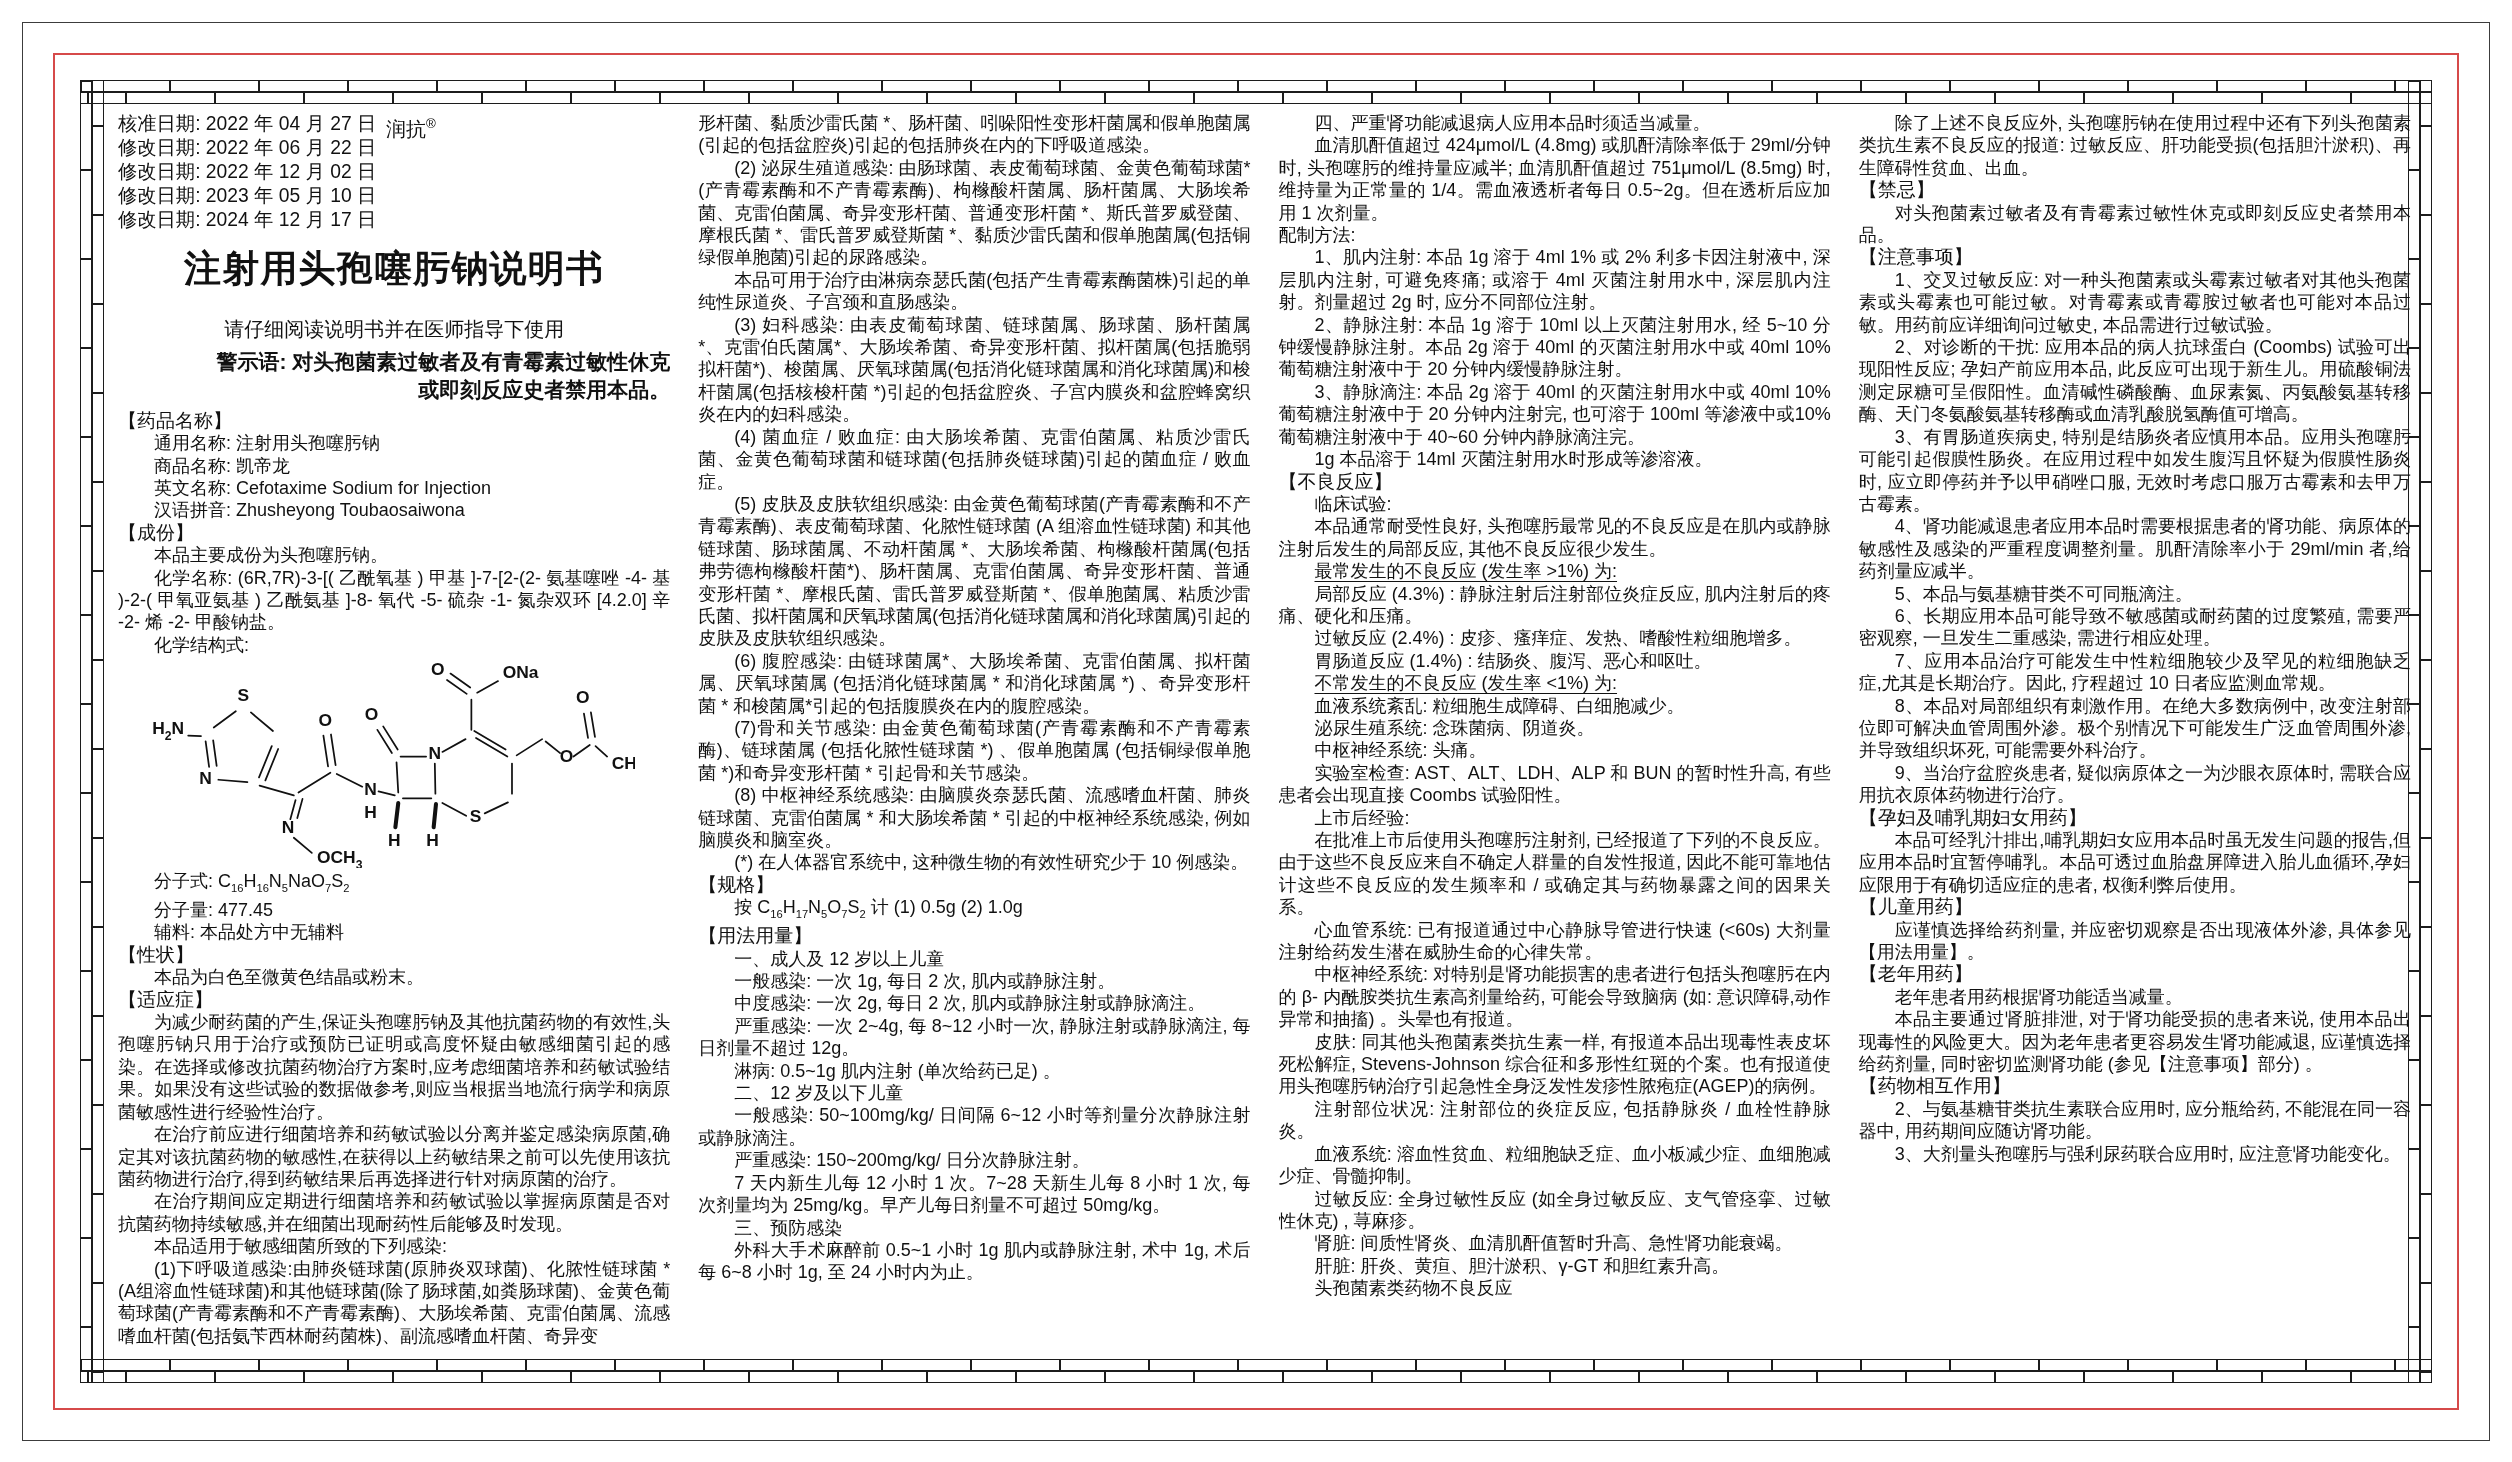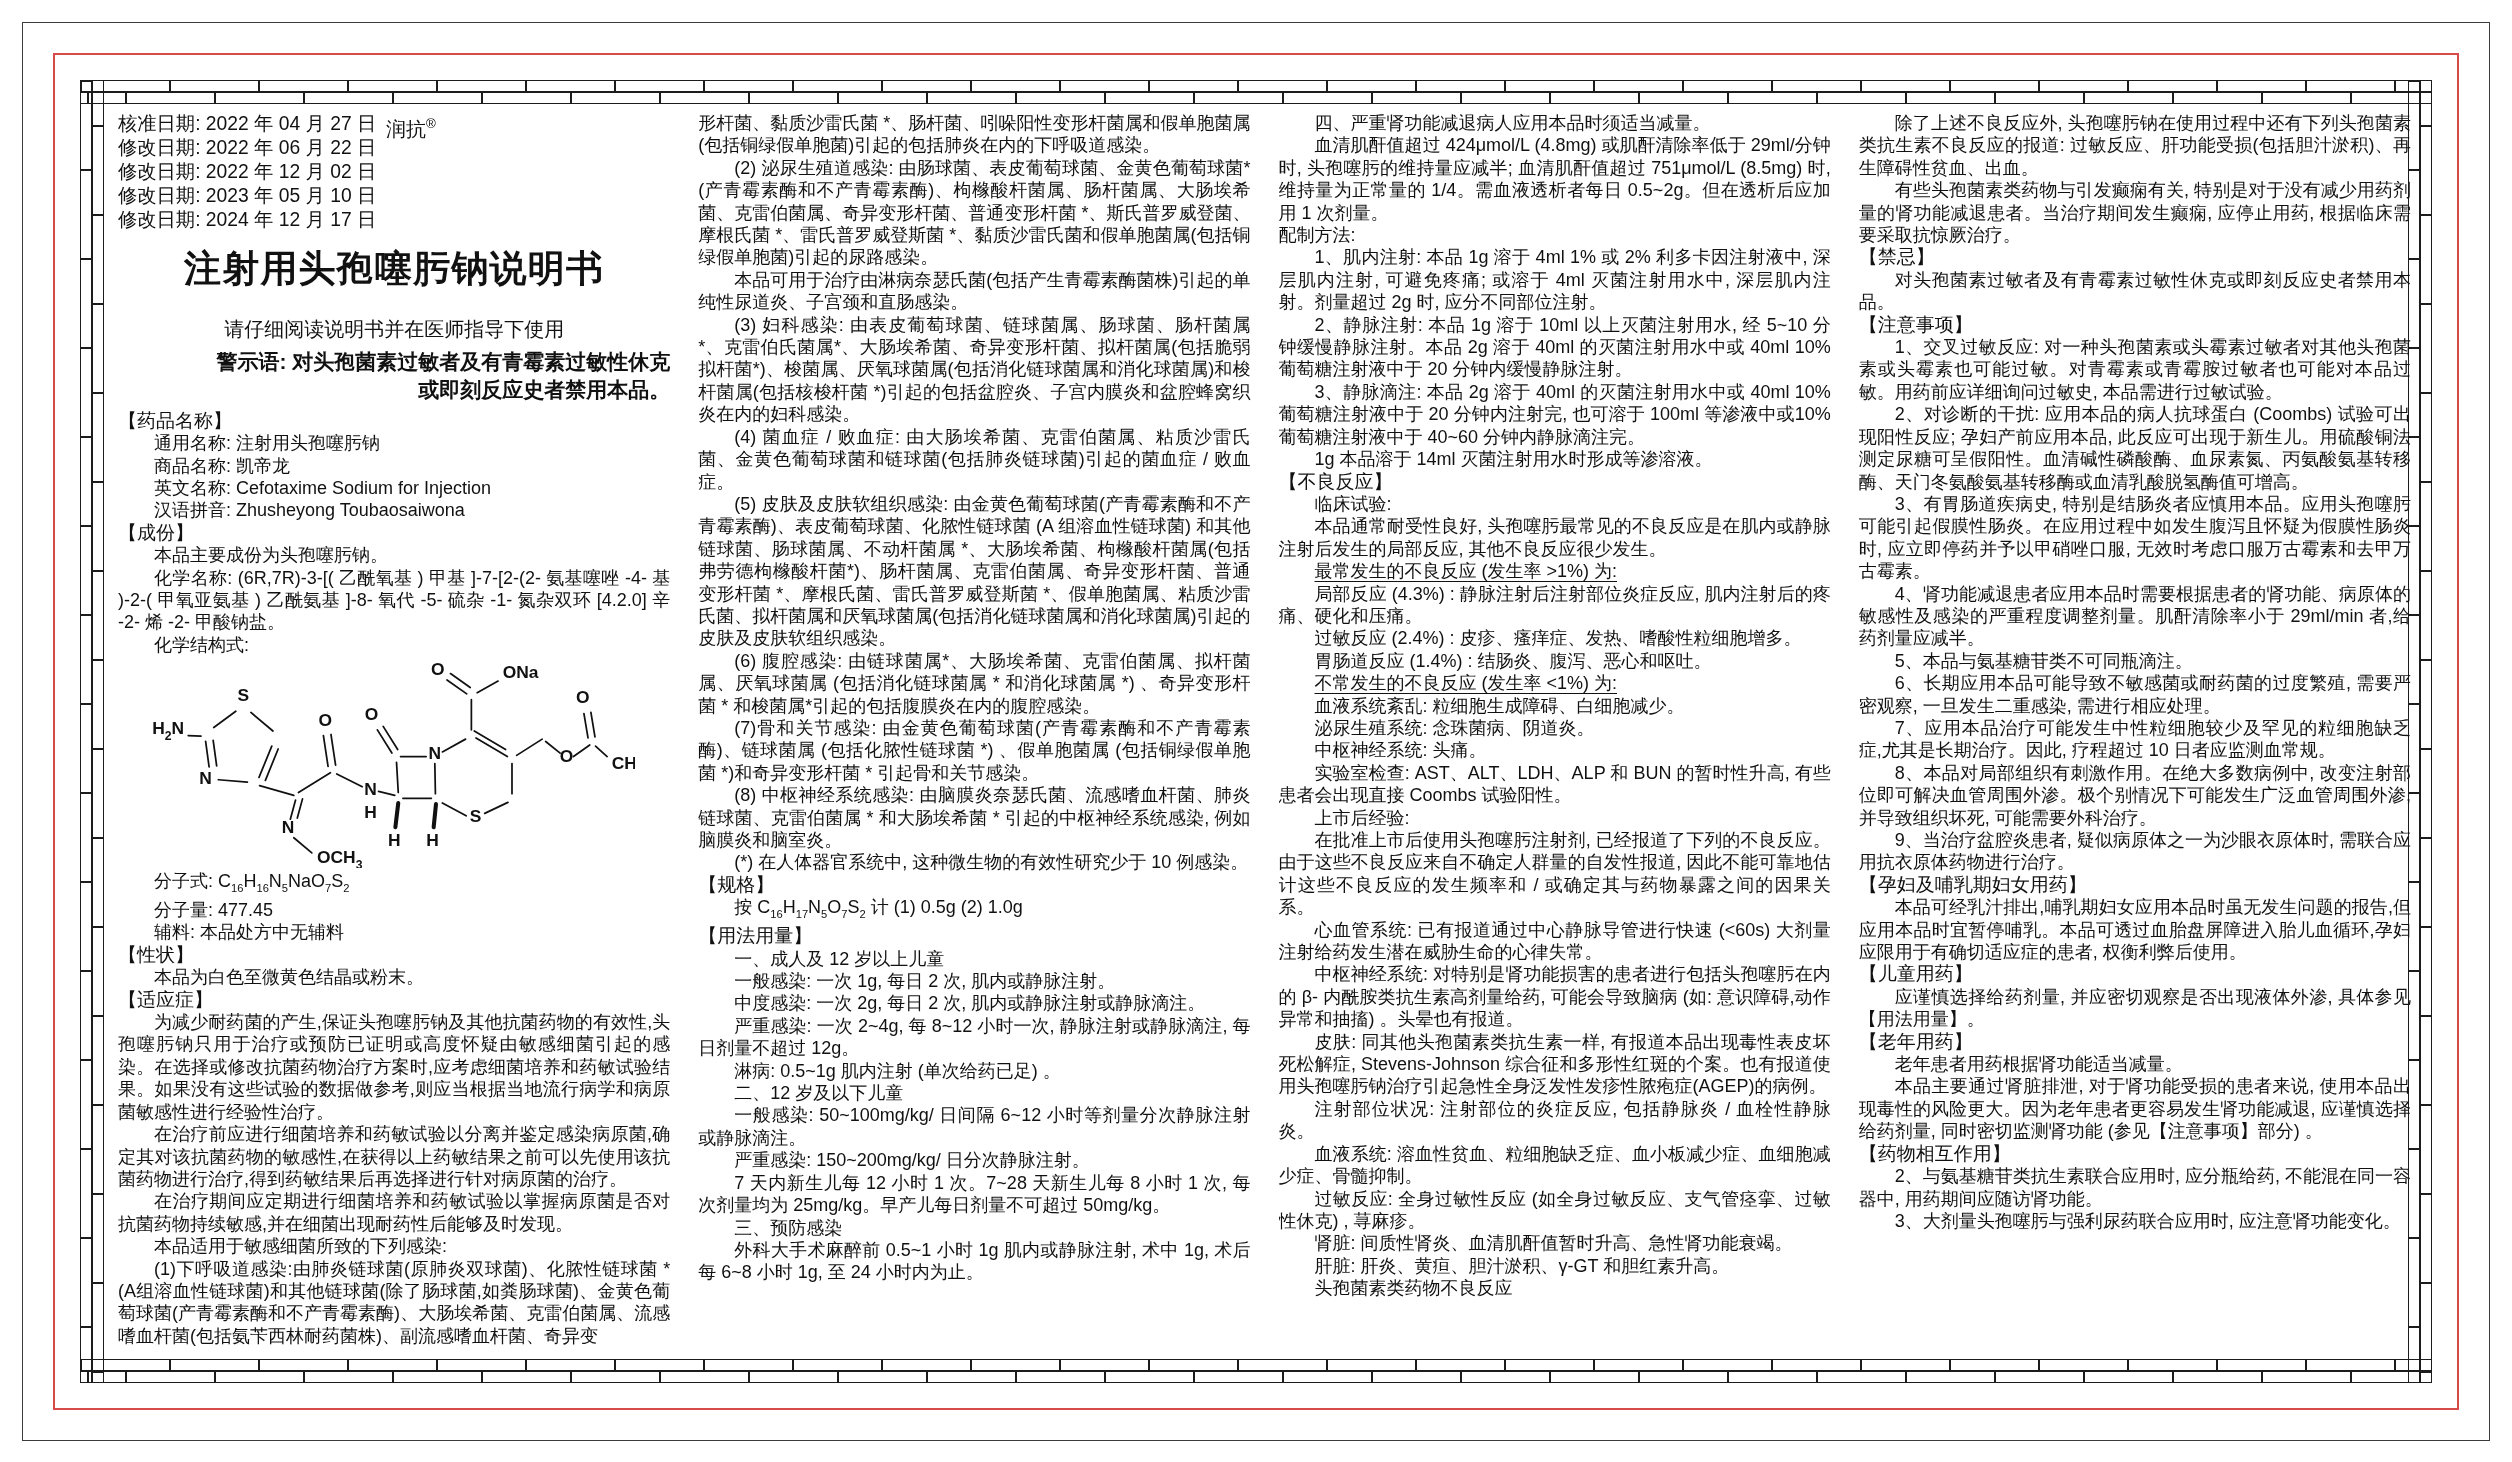--- a/index.html
+++ b/index.html
@@ -182,21 +182,21 @@
           <div class="blk blk-p">为减少耐药菌的产生,保证头孢噻肟钠及其他抗菌药物的有效性,头孢噻肟钠只用于治疗或预防已证明或高度怀疑由敏感细菌引起的感染。在选择或修改抗菌药物治疗方案时,应考虑细菌培养和药敏试验结果。如果没有这些试验的数据做参考,则应当根据当地流行病学和病原菌敏感性进行经验性治疗。</div>
           <div class="blk blk-p">在治疗前应进行细菌培养和药敏试验以分离并鉴定感染病原菌,确定其对该抗菌药物的敏感性,在获得以上药敏结果之前可以先使用该抗菌药物进行治疗,得到药敏结果后再选择进行针对病原菌的治疗。</div>
           <div class="blk blk-p">在治疗期间应定期进行细菌培养和药敏试验以掌握病原菌是否对抗菌药物持续敏感,并在细菌出现耐药性后能够及时发现。</div>
           <div class="blk blk-p">本品适用于敏感细菌所致的下列感染:</div>
           <div class="blk blk-p">(1)下呼吸道感染:由肺炎链球菌(原肺炎双球菌)、化脓性链球菌 *(A组溶血性链球菌)和其他链球菌(除了肠球菌,如粪肠球菌)、金黄色葡萄球菌(产青霉素酶和不产青霉素酶)、大肠埃希菌、克雷伯菌属、流感嗜血杆菌(包括氨苄西林耐药菌株)、副流感嗜血杆菌、奇异变</div>
         </div>
     </div>
 
     <div class="col">
       <div>
-          <div class="blk blk-pn">形杆菌、黏质沙雷氏菌 *、肠杆菌、吲哚阳性变形杆菌属和假单胞菌属(包括铜绿假单胞菌)引起的包括肺炎在内的下呼吸道感染。</div>
+          <div class="blk blk-pn">形杆菌、黏质沙雷氏菌 *、肠杆菌、吲哚阳性变形杆菌属和假单胞菌属(引起的包括盆腔炎)引起的包括肺炎在内的下呼吸道感染。</div>
           <div class="blk blk-p">(2) 泌尿生殖道感染: 由肠球菌、表皮葡萄球菌、金黄色葡萄球菌*(产青霉素酶和不产青霉素酶)、枸橼酸杆菌属、肠杆菌属、大肠埃希菌、克雷伯菌属、奇异变形杆菌、普通变形杆菌 *、斯氏普罗威登菌、摩根氏菌 *、雷氏普罗威登斯菌 *、黏质沙雷氏菌和假单胞菌属(包括铜绿假单胞菌)引起的尿路感染。</div>
           <div class="blk blk-p">本品可用于治疗由淋病奈瑟氏菌(包括产生青霉素酶菌株)引起的单纯性尿道炎、子宫颈和直肠感染。</div>
           <div class="blk blk-p">(3) 妇科感染: 由表皮葡萄球菌、链球菌属、肠球菌、肠杆菌属 *、克雷伯氏菌属*、大肠埃希菌、奇异变形杆菌、拟杆菌属(包括脆弱拟杆菌*)、梭菌属、厌氧球菌属(包括消化链球菌属和消化球菌属)和梭杆菌属(包括核梭杆菌 *)引起的包括盆腔炎、子宫内膜炎和盆腔蜂窝织炎在内的妇科感染。</div>
           <div class="blk blk-p">(4) 菌血症 / 败血症: 由大肠埃希菌、克雷伯菌属、粘质沙雷氏菌、金黄色葡萄球菌和链球菌(包括肺炎链球菌)引起的菌血症 / 败血症。</div>
           <div class="blk blk-p">(5) 皮肤及皮肤软组织感染: 由金黄色葡萄球菌(产青霉素酶和不产青霉素酶)、表皮葡萄球菌、化脓性链球菌 (A 组溶血性链球菌) 和其他链球菌、肠球菌属、不动杆菌属 *、大肠埃希菌、枸橼酸杆菌属(包括弗劳德枸橼酸杆菌*)、肠杆菌属、克雷伯菌属、奇异变形杆菌、普通变形杆菌 *、摩根氏菌、雷氏普罗威登斯菌 *、假单胞菌属、粘质沙雷氏菌、拟杆菌属和厌氧球菌属(包括消化链球菌属和消化球菌属)引起的皮肤及皮肤软组织感染。</div>
           <div class="blk blk-p">(6) 腹腔感染: 由链球菌属*、大肠埃希菌、克雷伯菌属、拟杆菌属、厌氧球菌属 (包括消化链球菌属 * 和消化球菌属 *) 、奇异变形杆菌 * 和梭菌属*引起的包括腹膜炎在内的腹腔感染。</div>
           <div class="blk blk-p">(7)骨和关节感染: 由金黄色葡萄球菌(产青霉素酶和不产青霉素酶)、链球菌属 (包括化脓性链球菌 *) 、假单胞菌属 (包括铜绿假单胞菌 *)和奇异变形杆菌 * 引起骨和关节感染。</div>
           <div class="blk blk-p">(8) 中枢神经系统感染: 由脑膜炎奈瑟氏菌、流感嗜血杆菌、肺炎链球菌、克雷伯菌属 * 和大肠埃希菌 * 引起的中枢神经系统感染, 例如脑膜炎和脑室炎。</div>
           <div class="blk blk-p">(*) 在人体器官系统中, 这种微生物的有效性研究少于 10 例感染。</div>
           <div class="blk blk-h">【规格】</div>
@@ -247,21 +247,20 @@
           <div class="blk blk-p">过敏反应: 全身过敏性反应 (如全身过敏反应、支气管痉挛、过敏性休克) , 荨麻疹。</div>
           <div class="blk blk-p">肾脏: 间质性肾炎、血清肌酐值暂时升高、急性肾功能衰竭。</div>
           <div class="blk blk-p">肝脏: 肝炎、黄疸、胆汁淤积、γ-GT 和胆红素升高。</div>
           <div class="blk blk-p">头孢菌素类药物不良反应</div>
         </div>
     </div>
 
     <div class="col">
       <div>
           <div class="blk blk-p">除了上述不良反应外, 头孢噻肟钠在使用过程中还有下列头孢菌素类抗生素不良反应的报道: 过敏反应、肝功能受损(包括胆汁淤积)、再生障碍性贫血、出血。</div>
-          <div class="blk blk-p">有些头孢菌素类药物与引发癫痫有关, 特别是对于没有减少用药剂量的肾功能减退患者。当治疗期间发生癫痫, 应停止用药, 根据临床需要采取抗惊厥治疗。</div>
           <div class="blk blk-h">【禁忌】</div>
           <div class="blk blk-p">对头孢菌素过敏者及有青霉素过敏性休克或即刻反应史者禁用本品。</div>
           <div class="blk blk-h">【注意事项】</div>
           <div class="blk blk-p">1、交叉过敏反应: 对一种头孢菌素或头霉素过敏者对其他头孢菌素或头霉素也可能过敏。对青霉素或青霉胺过敏者也可能对本品过敏。用药前应详细询问过敏史, 本品需进行过敏试验。</div>
           <div class="blk blk-p">2、对诊断的干扰: 应用本品的病人抗球蛋白 (Coombs) 试验可出现阳性反应; 孕妇产前应用本品, 此反应可出现于新生儿。用硫酸铜法测定尿糖可呈假阳性。血清碱性磷酸酶、血尿素氮、丙氨酸氨基转移酶、天门冬氨酸氨基转移酶或血清乳酸脱氢酶值可增高。</div>
           <div class="blk blk-p">3、有胃肠道疾病史, 特别是结肠炎者应慎用本品。应用头孢噻肟可能引起假膜性肠炎。在应用过程中如发生腹泻且怀疑为假膜性肠炎时, 应立即停药并予以甲硝唑口服, 无效时考虑口服万古霉素和去甲万古霉素。</div>
           <div class="blk blk-p">4、肾功能减退患者应用本品时需要根据患者的肾功能、病原体的敏感性及感染的严重程度调整剂量。肌酐清除率小于 29ml/min 者,给药剂量应减半。</div>
           <div class="blk blk-p">5、本品与氨基糖苷类不可同瓶滴注。</div>
           <div class="blk blk-p">6、长期应用本品可能导致不敏感菌或耐药菌的过度繁殖, 需要严密观察, 一旦发生二重感染, 需进行相应处理。</div>
           <div class="blk blk-p">7、应用本品治疗可能发生中性粒细胞较少及罕见的粒细胞缺乏症,尤其是长期治疗。因此, 疗程超过 10 日者应监测血常规。</div>

